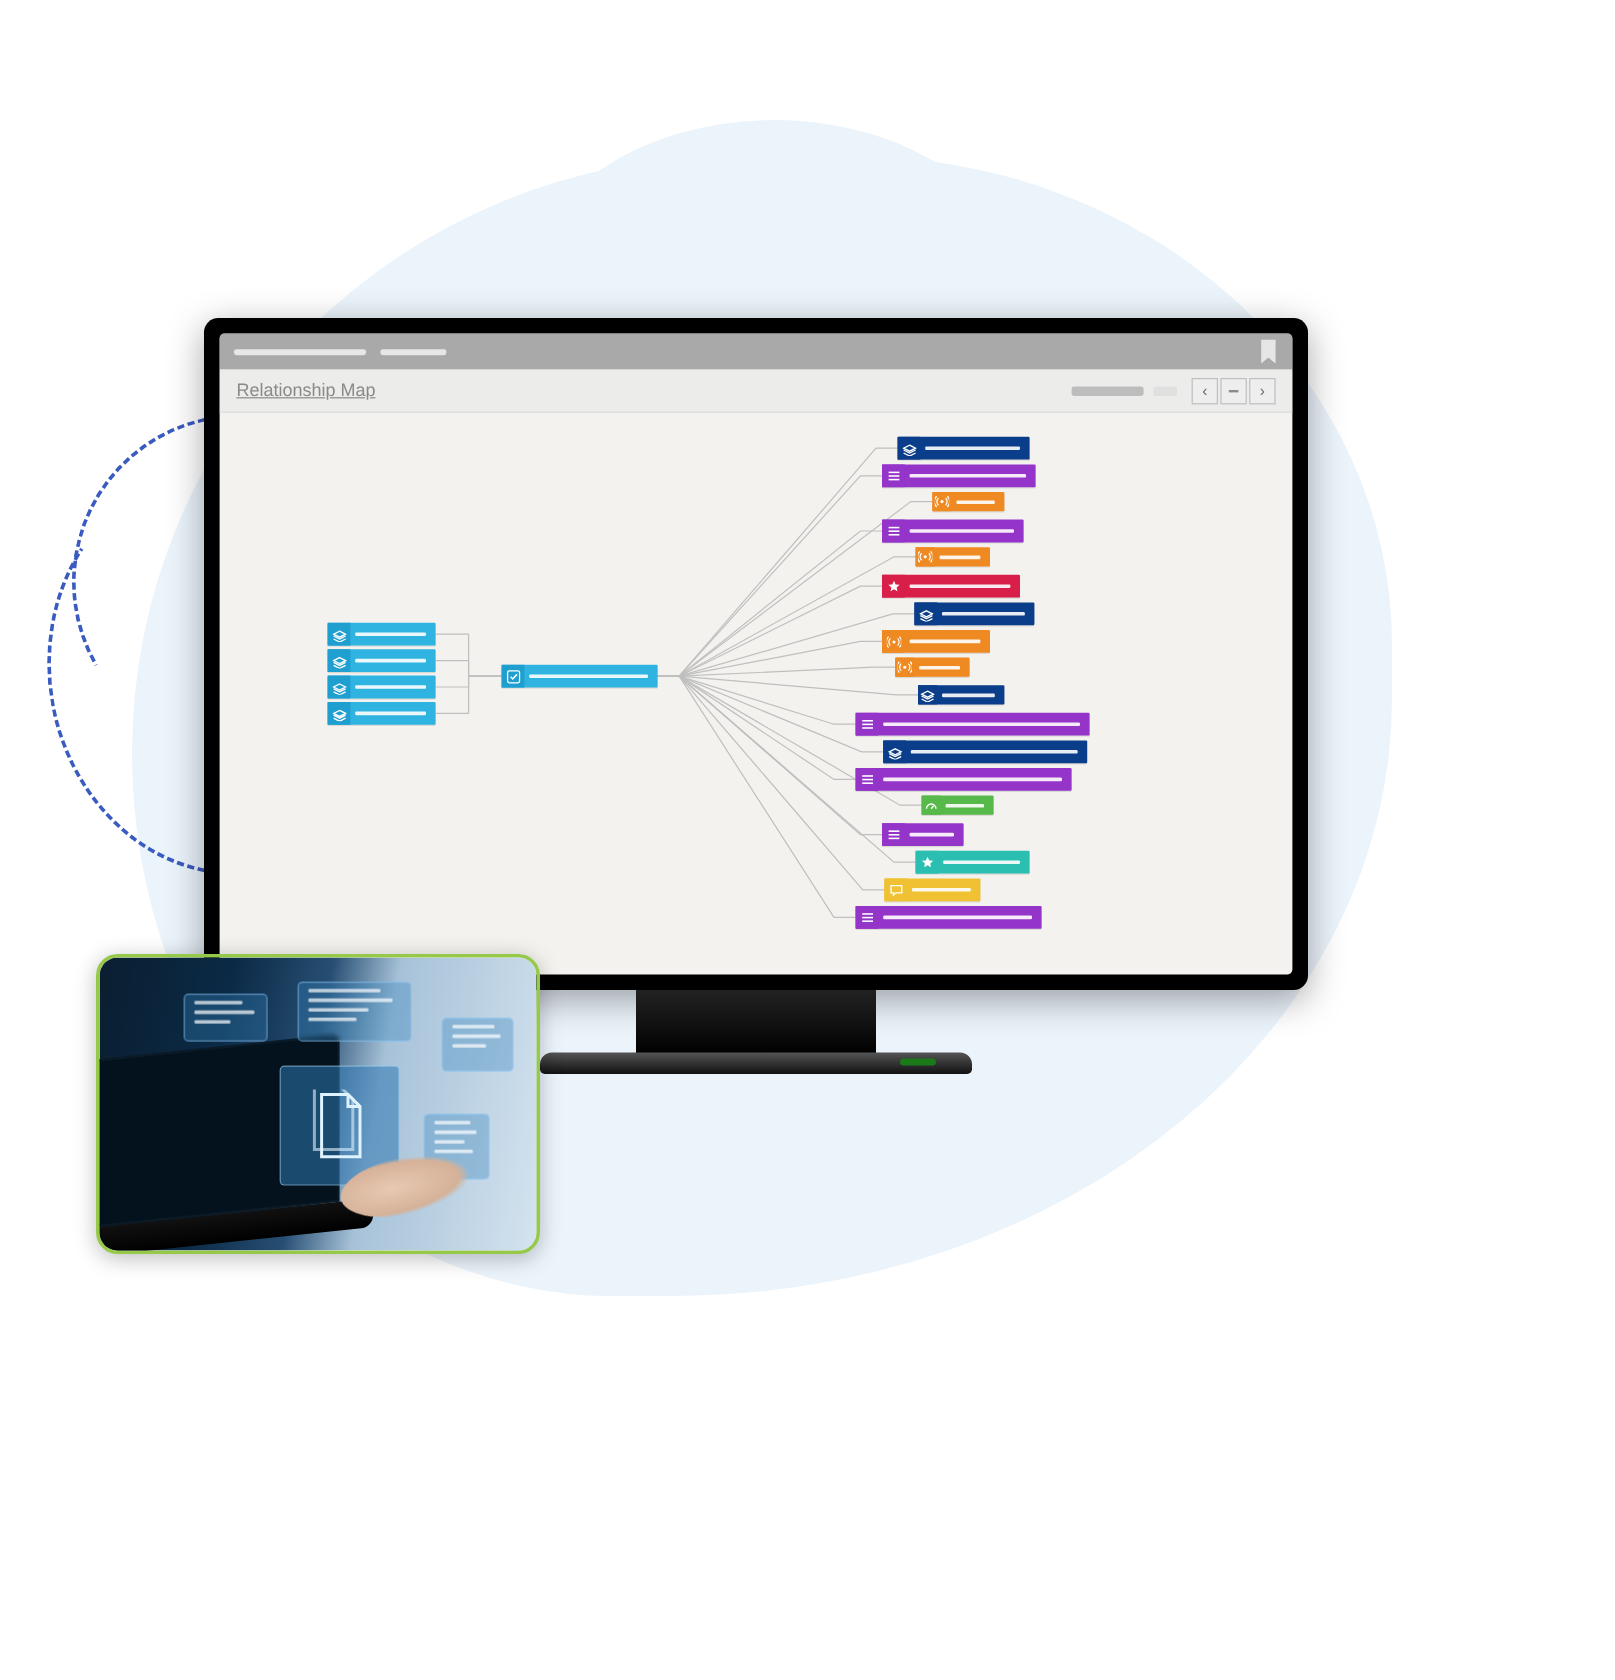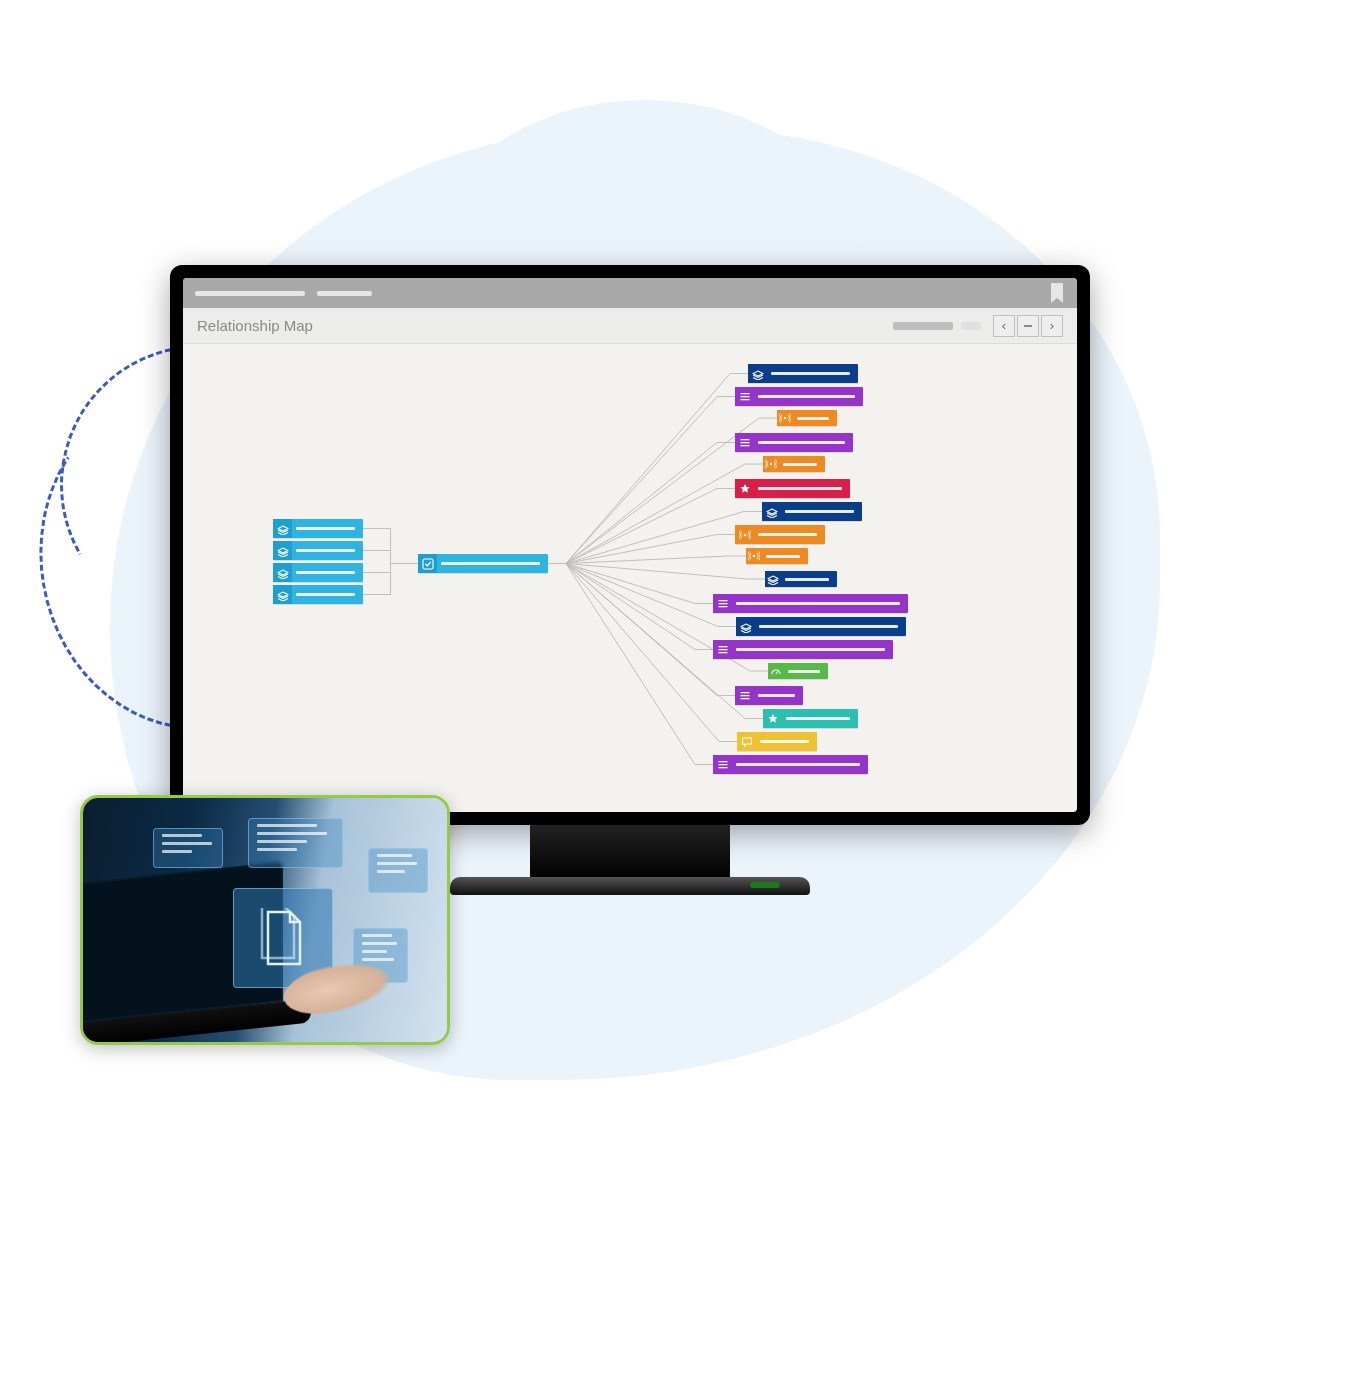--- a/index.html
+++ b/index.html
@@ -23,21 +23,21 @@
   .monitor-stand-base::after{content:"";position:absolute;right:30px;top:5px;width:30px;height:6px;background:#1a7a1a;border-radius:3px;}
 
   
   .titlebar { height:30px; background:#a9a9a9; display:flex; align-items:center; padding:0 12px; gap:12px;}
   .titlebar .line { height:5px; background:#e6e6e6; border-radius:2px;}
   .titlebar .l1 { width:110px;}
   .titlebar .l2 { width:55px;}
   .titlebar .spacer{flex:1;}
   .bookmark-icon{width:16px;height:20px;}
   .toolbar { height:36px; background:#ececea; border-bottom:1px solid #dcdcdc; display:flex; align-items:center; padding:0 14px;}
-  .toolbar-title { color:#8a8a8a; font-size:15px; flex:1;}
+  .toolbar-title { color:#8a8a8a; font-size:15px; flex:1;text-decoration:underline;}
   .toolbar .barseg { height:8px; background:#bdbdbd; border-radius:2px;}
   .toolbar .bs1{width:60px; margin-right:8px;}
   .toolbar .bs2{width:20px; margin-right:10px; background:#e0e0e0;}
   .navbtn { width:22px;height:22px;border:1px solid #bfbfbf;background:#eee;display:flex;align-items:center;justify-content:center;font-size:13px;color:#6b6b6b;margin-left:2px;}
   .navdash { width:8px;height:2px;background:#8a8a8a;}
 
   
   .canvas { position:relative; height:calc(100% - 66px); }
 
   .node { position:absolute; height:19px; display:flex; align-items:center; border-radius:1px; box-shadow:0 1px 0 rgba(0,0,0,.1);}

